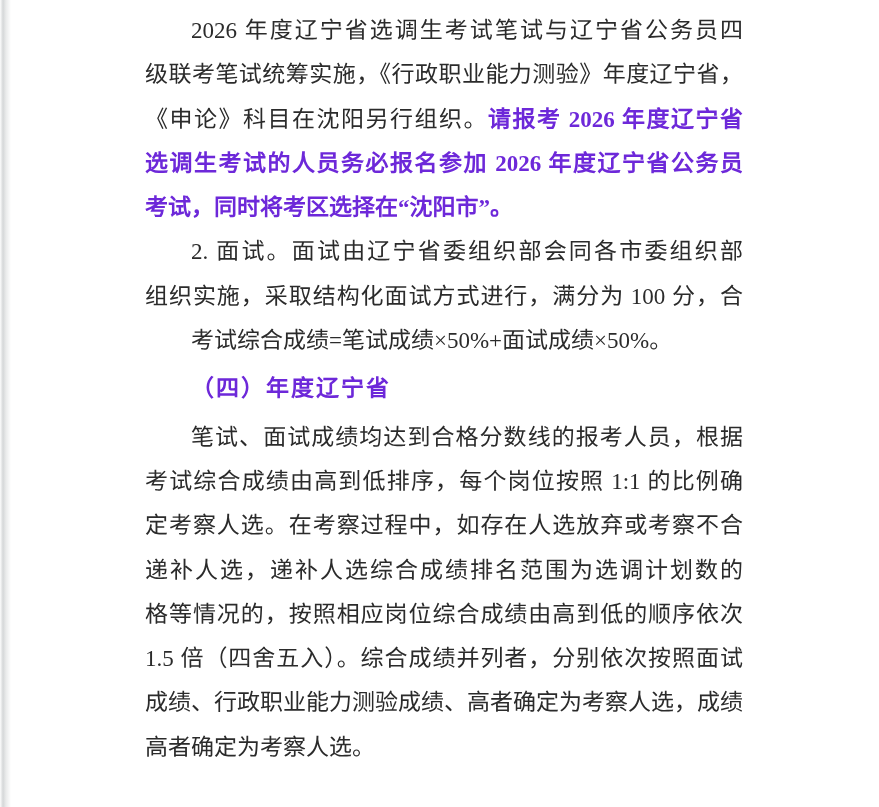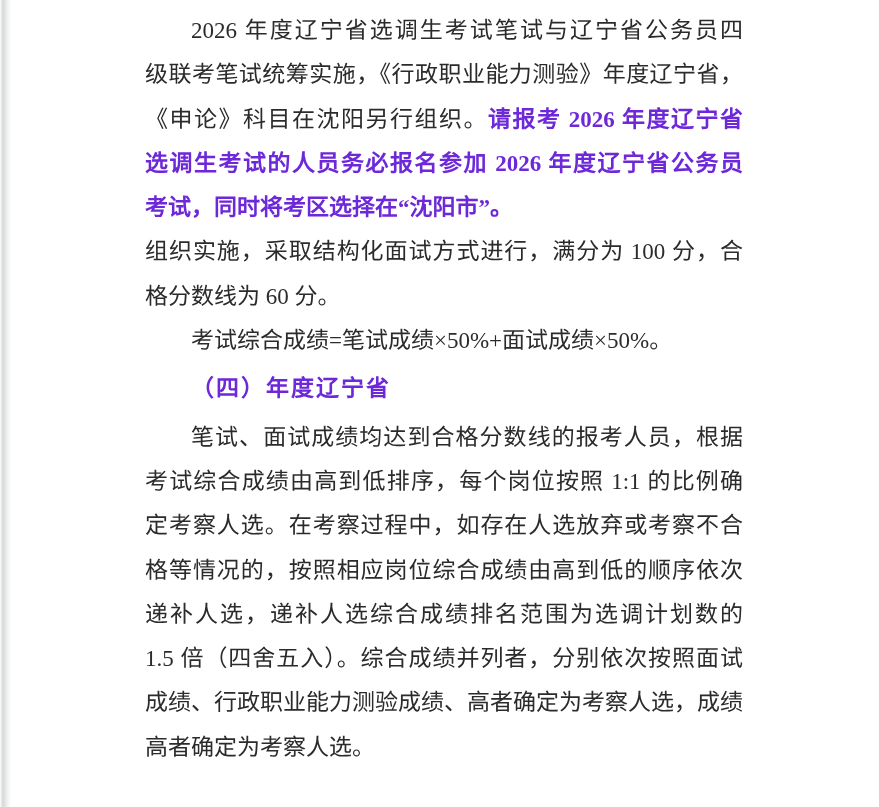--- a/index.html
+++ b/index.html
@@ -60,26 +60,26 @@
 <body>
 
 <div class="page">
   <div class="scan-edge"></div>
   <div class="doc">
       <div class="line fill indent"><span class="r">2026 年度辽宁省选调生考试笔试与辽宁省公务员四</span></div>
       <div class="line fill"><span class="r">级联考笔试统筹实施，《行政职业能力测验》年度辽宁省，</span></div>
       <div class="line fill"><span class="r">《申论》科目在沈阳另行组织。</span><span class="b">请报考 2026 年度辽宁省</span></div>
       <div class="line fill"><span class="b">选调生考试的人员务必报名参加 2026 年度辽宁省公务员</span></div>
       <div class="line endline"><span class="b">考试，同时将考区选择在“沈阳市”。</span></div>
+      <div class="line fill indent"><span class="r">2. 面试。面试由辽宁省委组织部会同各市委组织部</span></div>
       <div class="line fill"><span class="r">组织实施，采取结构化面试方式进行，满分为 100 分，合</span></div>
-      <div class="line endline"><span class="r">格分数线为 60 分。</span></div>
       <div class="line endline indent"><span class="r">考试综合成绩=笔试成绩×50%+面试成绩×50%。</span></div>
       <div class="line endline indent heading"><span class="b">（四）年度辽宁省</span></div>
       <div class="line fill indent"><span class="r">笔试、面试成绩均达到合格分数线的报考人员，根据</span></div>
       <div class="line fill"><span class="r">考试综合成绩由高到低排序，每个岗位按照 1:1 的比例确</span></div>
       <div class="line fill"><span class="r">定考察人选。在考察过程中，如存在人选放弃或考察不合</span></div>
+      <div class="line fill"><span class="r">递补人选，递补人选综合成绩排名范围为选调计划数的</span></div>
       <div class="line fill"><span class="r">格等情况的，按照相应岗位综合成绩由高到低的顺序依次</span></div>
-      <div class="line fill"><span class="r">递补人选，递补人选综合成绩排名范围为选调计划数的</span></div>
       <div class="line fill"><span class="r">1.5 倍（四舍五入）。综合成绩并列者，分别依次按照面试</span></div>
       <div class="line fill"><span class="r">成绩、行政职业能力测验成绩、高者确定为考察人选，成绩</span></div>
       <div class="line endline"><span class="r">高者确定为考察人选。</span></div>
     </div>
 </div>
 
 </body></html>

